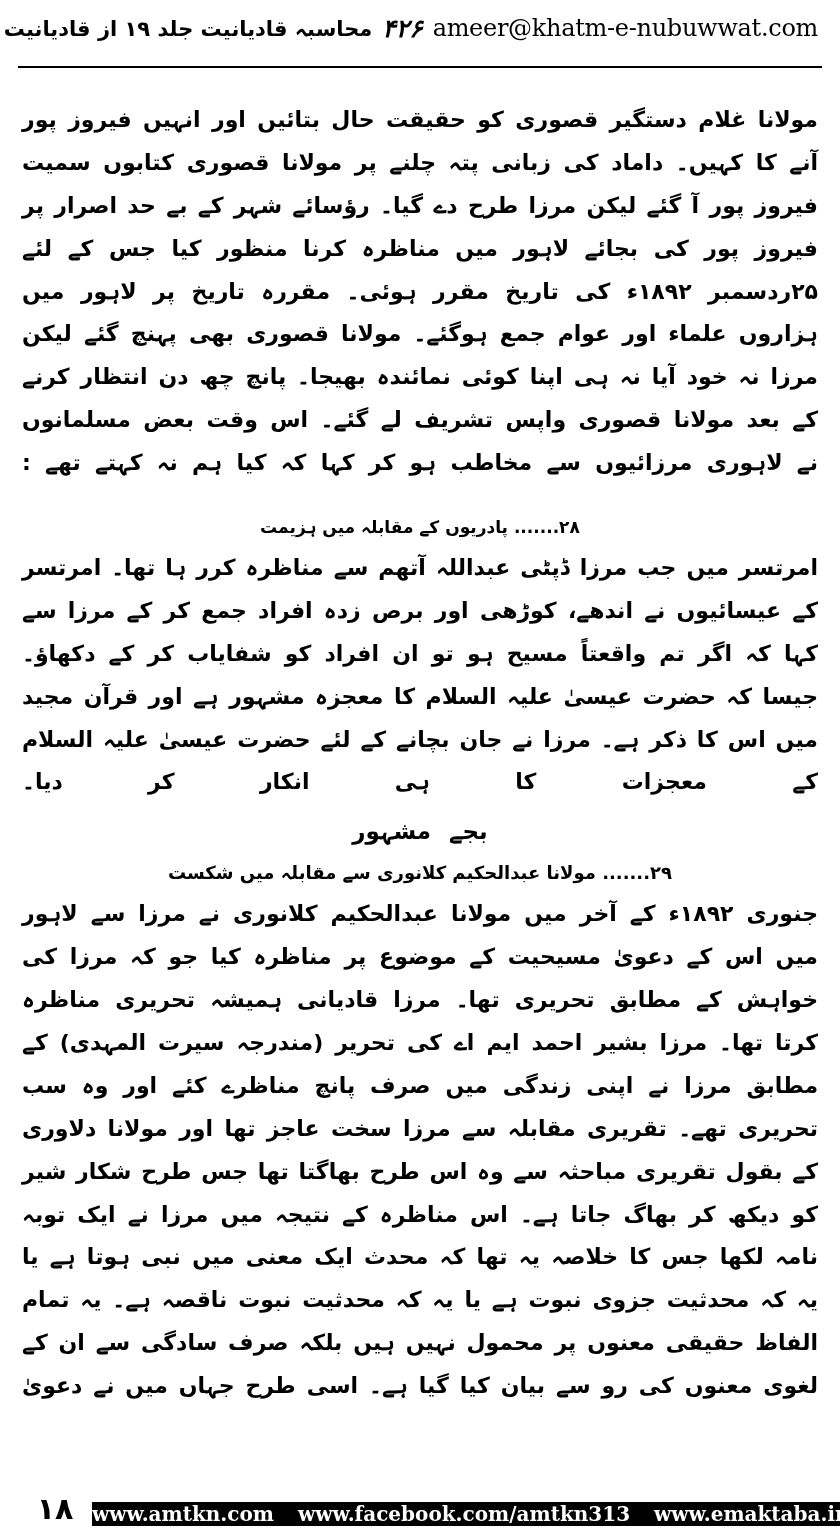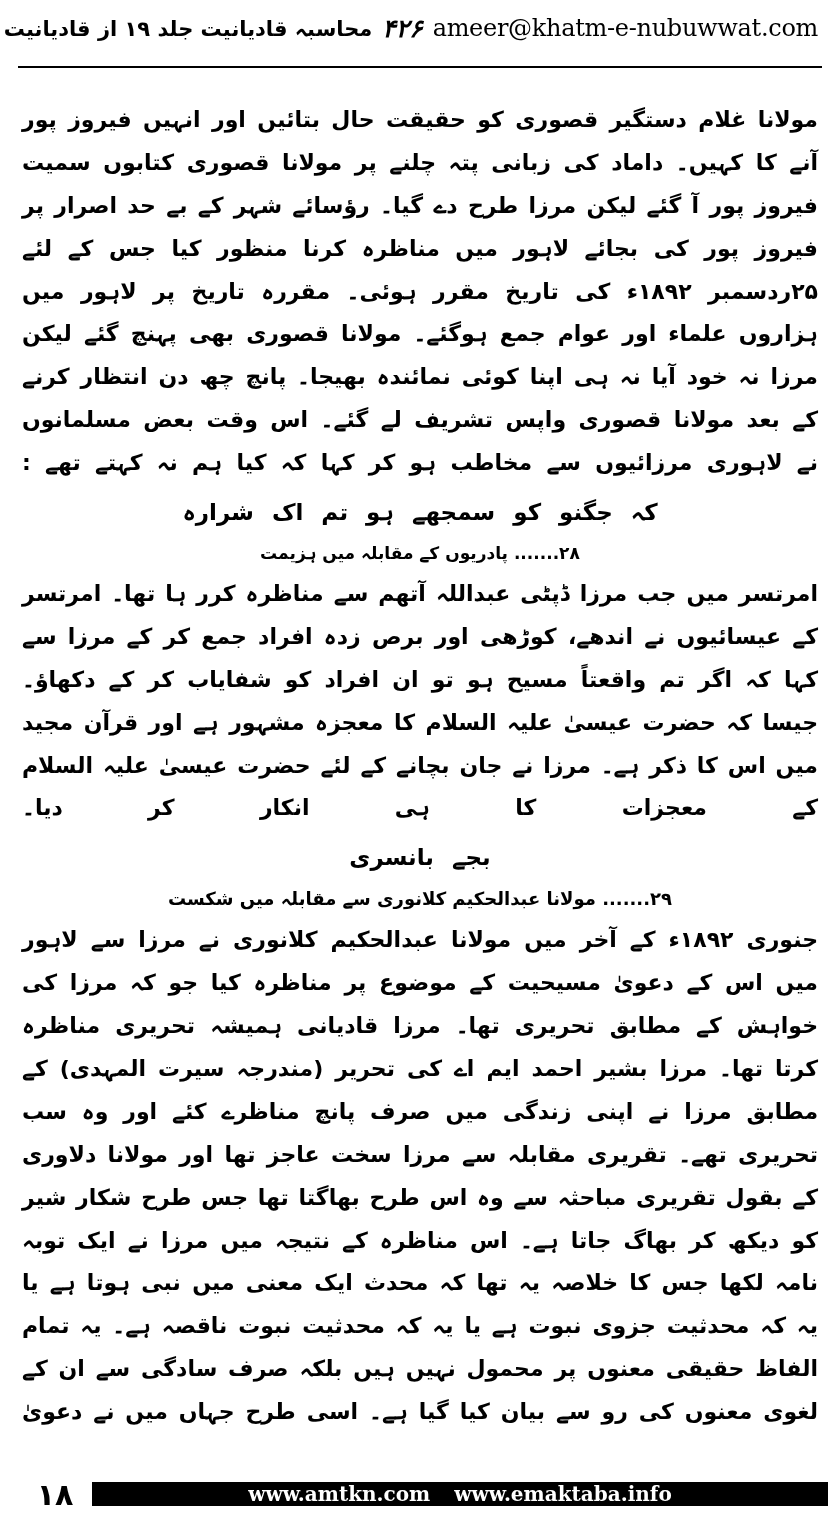--- a/index.html
+++ b/index.html
@@ -136,21 +136,21 @@
 
   
   .footer {
     position: absolute;
     left: 18px;
     right: 2px;
     bottom: 14px;
     height: 64px;
     display: flex;
     flex-direction: row-reverse;
-    align-items: center;
+    align-items: flex-end;
   }
   .footer-bar {
     flex: 1 1 auto;
     background: #000000;
     color: #ffffff;
     display: flex;
     align-items: center;
     justify-content: center;
     direction: ltr;
     font-family: "DejaVu Serif", "Liberation Serif", serif;
@@ -185,46 +185,46 @@
     <div class="header-pageno">۴۲۶</div>
     <div class="header-right">محاسبہ قادیانیت جلد ۱۹ از قادیانیت کی ناکامیوں کی مختصر روئیداد</div>
   </div>
   <div class="header-rule"></div>
 
   <div class="body">
 
     <p class="para first">مولانا غلام دستگیر قصوری کو حقیقت حال بتائیں اور انہیں فیروز پور آنے کا کہیں۔ داماد کی زبانی پتہ چلنے پر مولانا قصوری کتابوں سمیت فیروز پور آ گئے لیکن مرزا طرح دے گیا۔ رؤسائے شہر کے بے حد اصرار پر فیروز پور کی بجائے لاہور میں مناظرہ کرنا منظور کیا جس کے لئے ۲۵ردسمبر ۱۸۹۲ء کی تاریخ مقرر ہوئی۔ مقررہ تاریخ پر لاہور میں ہزاروں علماء اور عوام جمع ہوگئے۔ مولانا قصوری بھی پہنچ گئے لیکن مرزا نہ خود آیا نہ ہی اپنا کوئی نمائندہ بھیجا۔ پانچ چھ دن انتظار کرنے کے بعد مولانا قصوری واپس تشریف لے گئے۔ اس وقت بعض مسلمانوں نے لاہوری مرزائیوں سے مخاطب ہو کر کہا کہ کیا ہم نہ کہتے تھے :</p>
 
     <div class="verse">
-      <span class="hemistich">کہ جگنو کو سمجھے ہو تم اک شرارہ</span>
     </div>
 
     <div class="heading">
       <span class="hnum">۲۸.......</span>
       <span>پادریوں کے مقابلہ میں ہزیمت</span>
     </div>
 
     <p class="para">امرتسر میں جب مرزا ڈپٹی عبداللہ آتھم سے مناظرہ کرر ہا تھا۔ امرتسر کے عیسائیوں نے اندھے، کوڑھی اور برص زدہ افراد جمع کر کے مرزا سے کہا کہ اگر تم واقعتاً مسیح ہو تو ان افراد کو شفایاب کر کے دکھاؤ۔ جیسا کہ حضرت عیسیٰ علیہ السلام کا معجزہ مشہور ہے اور قرآن مجید میں اس کا ذکر ہے۔ مرزا نے جان بچانے کے لئے حضرت عیسیٰ علیہ السلام کے معجزات کا ہی انکار کر دیا۔</p>
 
     <div class="verse">
-      <span class="hemistich">بجے بانسری</span>
+      <span class="hemistich">بجے مشہور</span>
     </div>
 
     <div class="heading h2">
       <span class="hnum">۲۹.......</span>
       <span>مولانا عبدالحکیم کلانوری سے مقابلہ میں شکست</span>
     </div>
 
     <p class="para">جنوری ۱۸۹۲ء کے آخر میں مولانا عبدالحکیم کلانوری نے مرزا سے لاہور میں اس کے دعویٰ مسیحیت کے موضوع پر مناظرہ کیا جو کہ مرزا کی خواہش کے مطابق تحریری تھا۔ مرزا قادیانی ہمیشہ تحریری مناظرہ کرتا تھا۔ مرزا بشیر احمد ایم اے کی تحریر (مندرجہ سیرت المہدی) کے مطابق مرزا نے اپنی زندگی میں صرف پانچ مناظرے کئے اور وہ سب تحریری تھے۔ تقریری مقابلہ سے مرزا سخت عاجز تھا اور مولانا دلاوری کے بقول تقریری مباحثہ سے وہ اس طرح بھاگتا تھا جس طرح شکار شیر کو دیکھ کر بھاگ جاتا ہے۔ اس مناظرہ کے نتیجہ میں مرزا نے ایک توبہ نامہ لکھا جس کا خلاصہ یہ تھا کہ محدث ایک معنی میں نبی ہوتا ہے یا یہ کہ محدثیت جزوی نبوت ہے یا یہ کہ محدثیت نبوت ناقصہ ہے۔ یہ تمام الفاظ حقیقی معنوں پر محمول نہیں ہیں بلکہ صرف سادگی سے ان کے لغوی معنوں کی رو سے بیان کیا گیا ہے۔ اسی طرح جہاں میں نے دعویٰ</p>
 
   </div>
 
   <div class="footer">
     <div class="footer-pageno">۱۸</div>
     <div class="footer-bar">
       <div class="footer-links">
         <span>www.amtkn.com</span>
+        <span>www.facebook.com/amtkn313</span>
         <span>www.emaktaba.info</span>
       </div>
     </div>
   </div>
 
 </div>
 
 </body></html>

